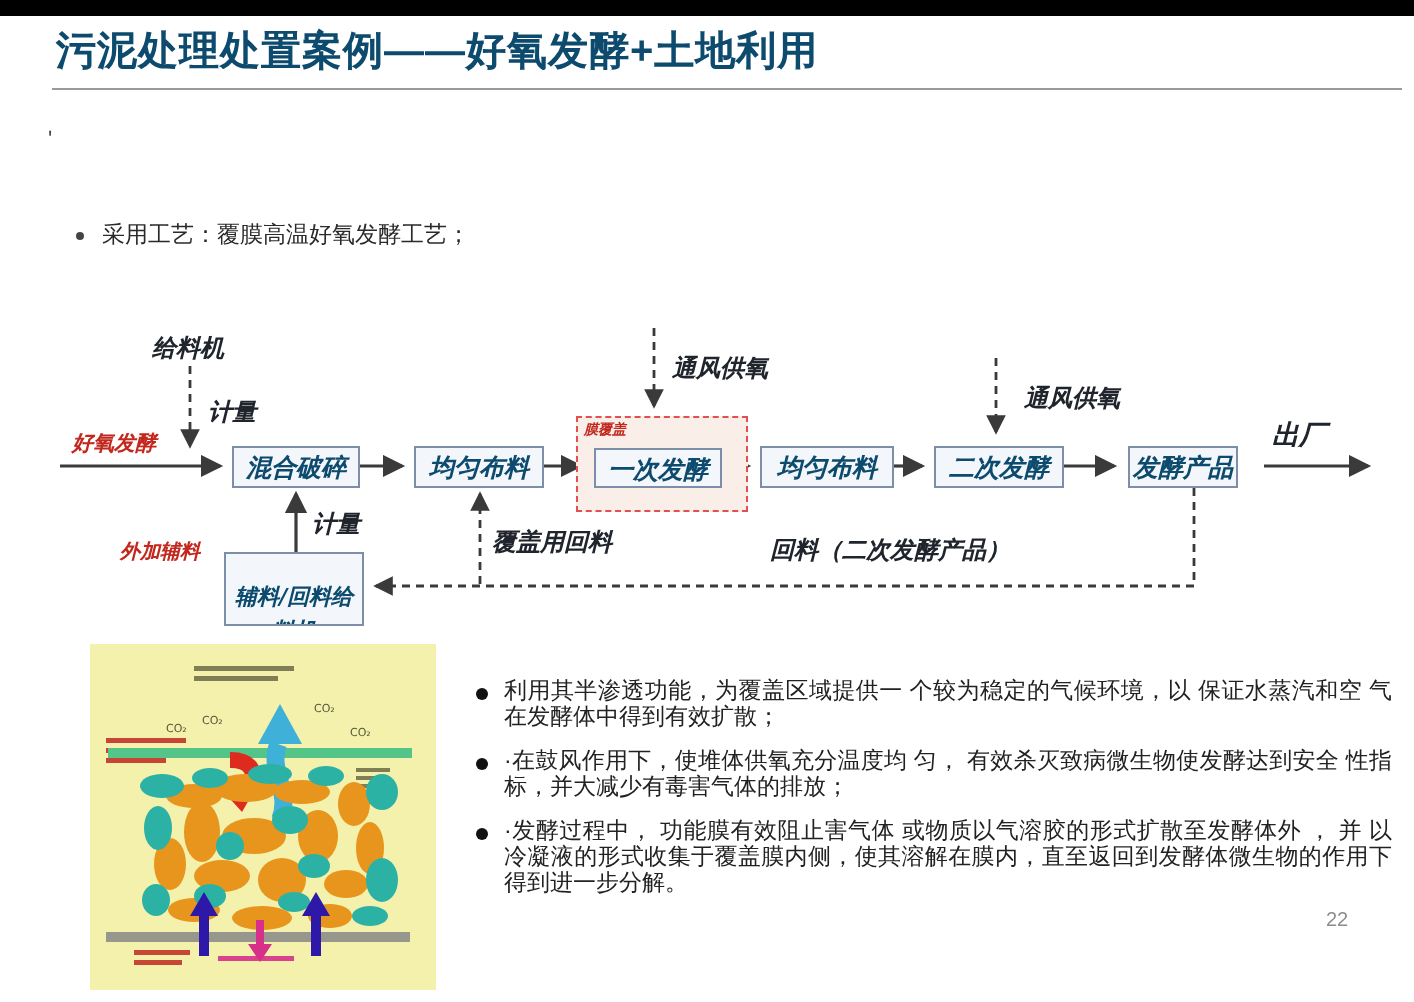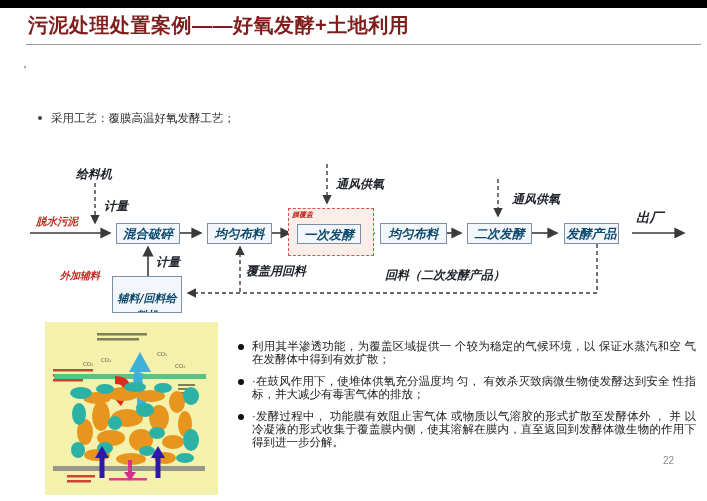--- a/index.html
+++ b/index.html
@@ -3,21 +3,21 @@
 <meta charset="utf-8">
 <style>
   html,body{margin:0;padding:0;}
   body{
     width:707px;height:501px;position:relative;overflow:hidden;
     background:#ffffff;font-family:"Liberation Sans",sans-serif;
   }
   .topbar{position:absolute;left:0;top:0;width:707px;height:8px;background:#000;}
   .title{
     position:absolute;left:28px;top:12px;width:650px;
-    font-size:20px;font-weight:bold;color:#7f1d1d;letter-spacing:0.5px;
+    font-size:20px;font-weight:bold;color:#0c4a6e;letter-spacing:0.5px;
   }
   .title-rule{position:absolute;left:26px;top:44px;width:675px;height:1px;background:#9a9a9a;}
   .stray{position:absolute;left:24px;top:64px;font-size:11px;color:#444;}
   .intro{position:absolute;left:38px;top:111px;width:400px;}
   .intro .li{position:relative;padding-left:13px;margin-bottom:7px;
     font-size:11.5px;color:#2a2a2a;line-height:14px;}
   .intro .li::before{content:"";position:absolute;left:0;top:5px;width:4px;height:4px;
     border-radius:50%;background:#444;}
   
   .connectors{position:absolute;left:0;top:155px;width:707px;height:165px;}
@@ -91,21 +91,21 @@
 <div class="fbox" style="left:116px;top:223px;width:64px;height:21px;">混合破碎</div>
 <div class="fbox" style="left:207px;top:223px;width:65px;height:21px;">均匀布料</div>
 <div class="fbox" style="left:297px;top:224px;width:64px;height:20px;">一次发酵</div>
 <div class="fbox" style="left:380px;top:223px;width:67px;height:21px;">均匀布料</div>
 <div class="fbox" style="left:467px;top:223px;width:65px;height:21px;">二次发酵</div>
 <div class="fbox" style="left:564px;top:223px;width:55px;height:21px;">发酵产品</div>
 <div class="fbox multi" style="left:112px;top:276px;width:70px;height:37px;word-break:break-all;">辅料/回料给料机</div>
 
 <div class="dlabel" style="left:76px;top:166px;">给料机</div>
 <div class="dlabel" style="left:104px;top:198px;">计量</div>
-<div class="dlabel red" style="left:36px;top:215px;">脱水污泥</div>
+<div class="dlabel red" style="left:36px;top:215px;">好氧发酵</div>
 <div class="dlabel red" style="left:60px;top:269px;font-size:10px;">外加辅料</div>
 <div class="dlabel" style="left:156px;top:254px;">计量</div>
 <div class="dlabel" style="left:246px;top:263px;">覆盖用回料</div>
 <div class="dlabel" style="left:385px;top:267px;">回料（二次发酵产品）</div>
 <div class="dlabel" style="left:336px;top:176px;">通风供氧</div>
 <div class="dlabel" style="left:512px;top:191px;">通风供氧</div>
 <div class="dlabel big" style="left:636px;top:209px;">出厂</div>
 
 <div class="memimg">
   <svg width="173" height="173" viewBox="0 0 173 173" xmlns="http://www.w3.org/2000/svg">

